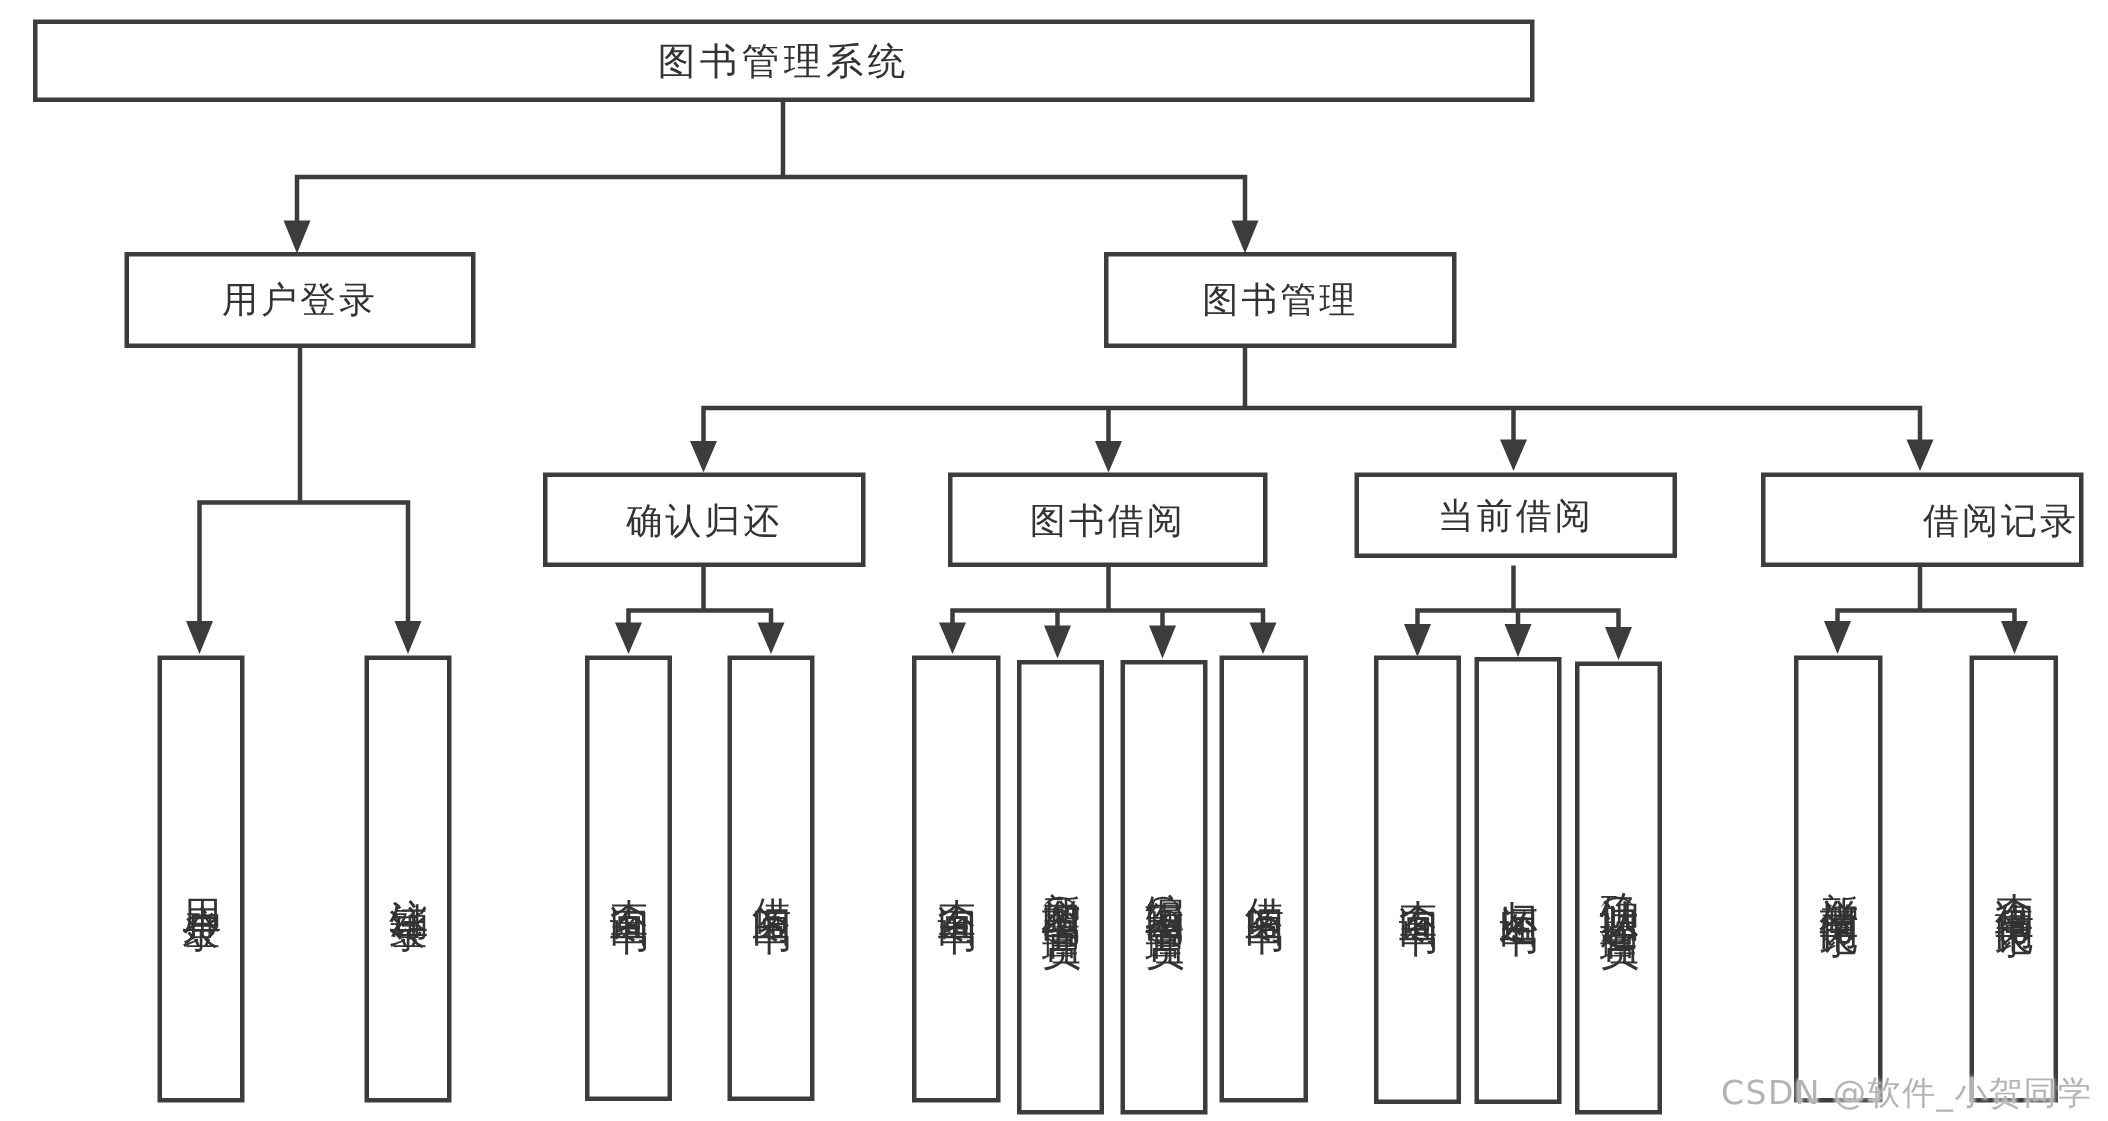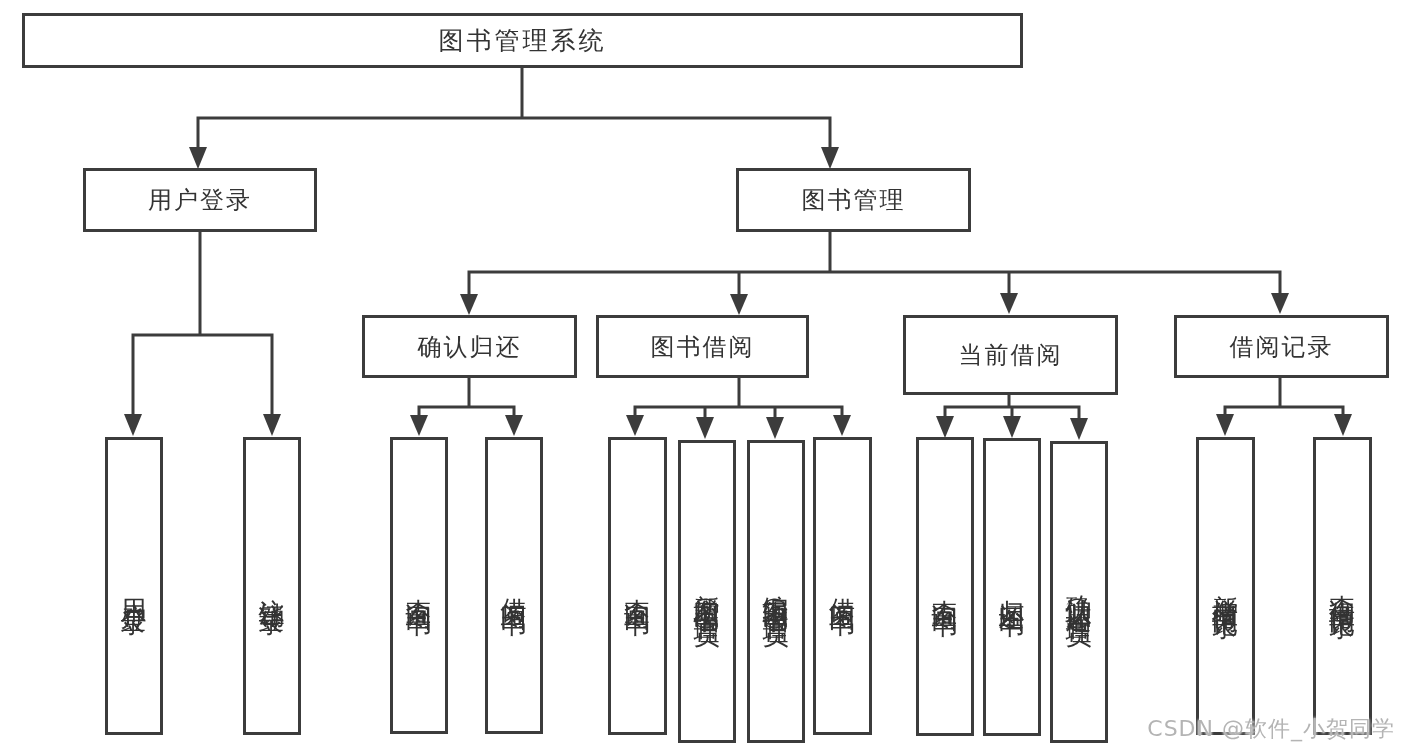--- a/index.html
+++ b/index.html
@@ -88,27 +88,27 @@
   <div class="box" style="left:83px;top:168px;width:234px;height:64px;">
     <span class="hlabel">用户登录</span>
   </div>
   <div class="box" style="left:736px;top:168px;width:235px;height:64px;">
     <span class="hlabel">图书管理</span>
   </div>
 
   <div class="box" style="left:362px;top:315px;width:215px;height:63px;">
     <span class="hlabel">确认归还</span>
   </div>
-  <div class="box" style="left:596px;top:315px;width:213px;height:63px;">
+  <div class="box" style="left:632px;top:315px;width:213px;height:63px;">
     <span class="hlabel">图书借阅</span>
   </div>
-  <div class="box" style="left:903px;top:315px;width:215px;height:80px;">
+  <div class="box" style="left:903px;top:315px;width:215px;height:57px;">
     <span class="hlabel">当前借阅</span>
   </div>
-  <div class="box" style="left:1174px;top:315px;width:215px;height:63px;">
+  <div class="box" style="left:1174px;top:315px;width:215px;height:63px;justify-content:flex-end;">
     <span class="hlabel">借阅记录</span>
   </div>
 
   <div class="box" style="left:105px;top:437px;width:58px;height:298px;">
     <span class="vtext">用户登录</span>
   </div>
   <div class="box" style="left:243px;top:437px;width:58px;height:298px;">
     <span class="vtext">注销登录</span>
   </div>
 

